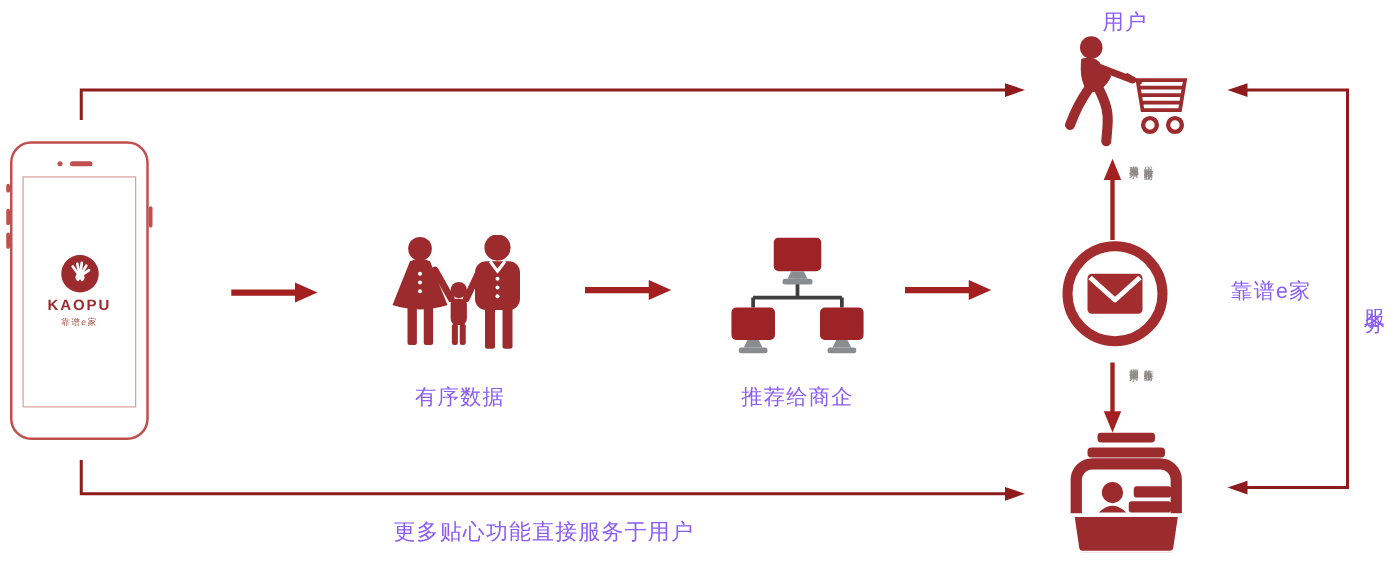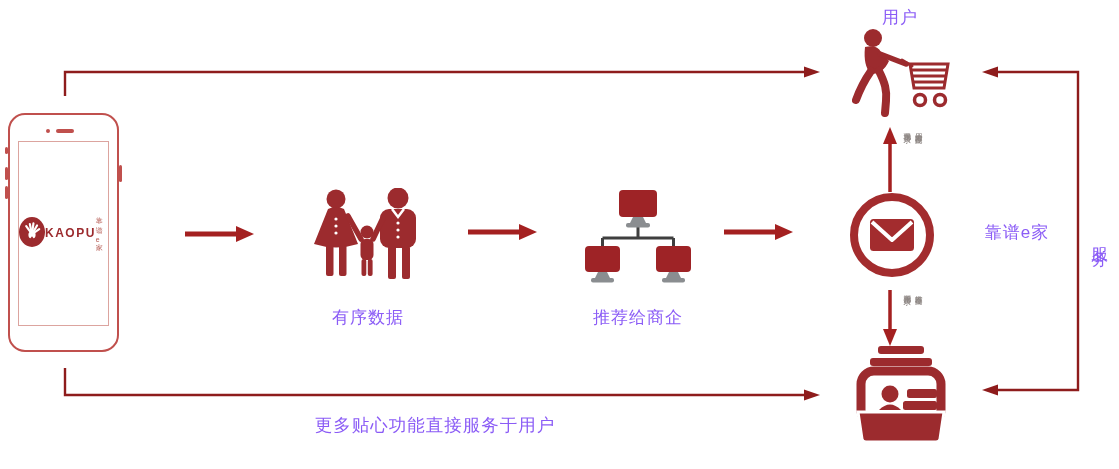--- a/index.html
+++ b/index.html
@@ -15,21 +15,21 @@
   .thick{stroke:#a42020;stroke-width:5;fill:none;}
   .fillred{fill:#8e1c1c;}
   .fillred2{fill:#a42020;}
   
   .phone{
     position:absolute;left:8px;top:113px;width:111px;height:239px;
     border:2px solid #c0504d;border-radius:17px;background:#fff;box-sizing:border-box;
   }
   .phone .screen{
     position:absolute;left:8px;right:8px;top:26px;bottom:24px;
-    border:1px solid #dca49f;display:flex;flex-direction:row;align-items:center;justify-content:center;
+    border:1px solid #dca49f;display:flex;flex-direction:column;align-items:center;justify-content:center;
   }
   .phone .cam{position:absolute;top:14px;left:36px;width:4px;height:4px;border-radius:50%;background:#c0504d;}
   .phone .speaker{position:absolute;top:14px;left:46px;width:18px;height:4px;border-radius:2px;background:#c0504d;}
   .phone .nub{position:absolute;background:#c0504d;width:3px;border-radius:2px;}
   .nub.n1{left:-5px;top:32px;height:7px;}
   .nub.n2{left:-5px;top:52px;height:13px;}
   .nub.n3{left:-5px;top:71px;height:13px;}
   .nub.n4{right:-5px;top:50px;height:17px;}
   .logo-circle{width:30px;height:30px;border-radius:50%;background:#9c2b2e;display:flex;align-items:center;justify-content:center;margin-bottom:4px;}
   .logo-word{font-size:12px;font-weight:bold;letter-spacing:1.5px;color:#9c2b2e;line-height:1.1;}

